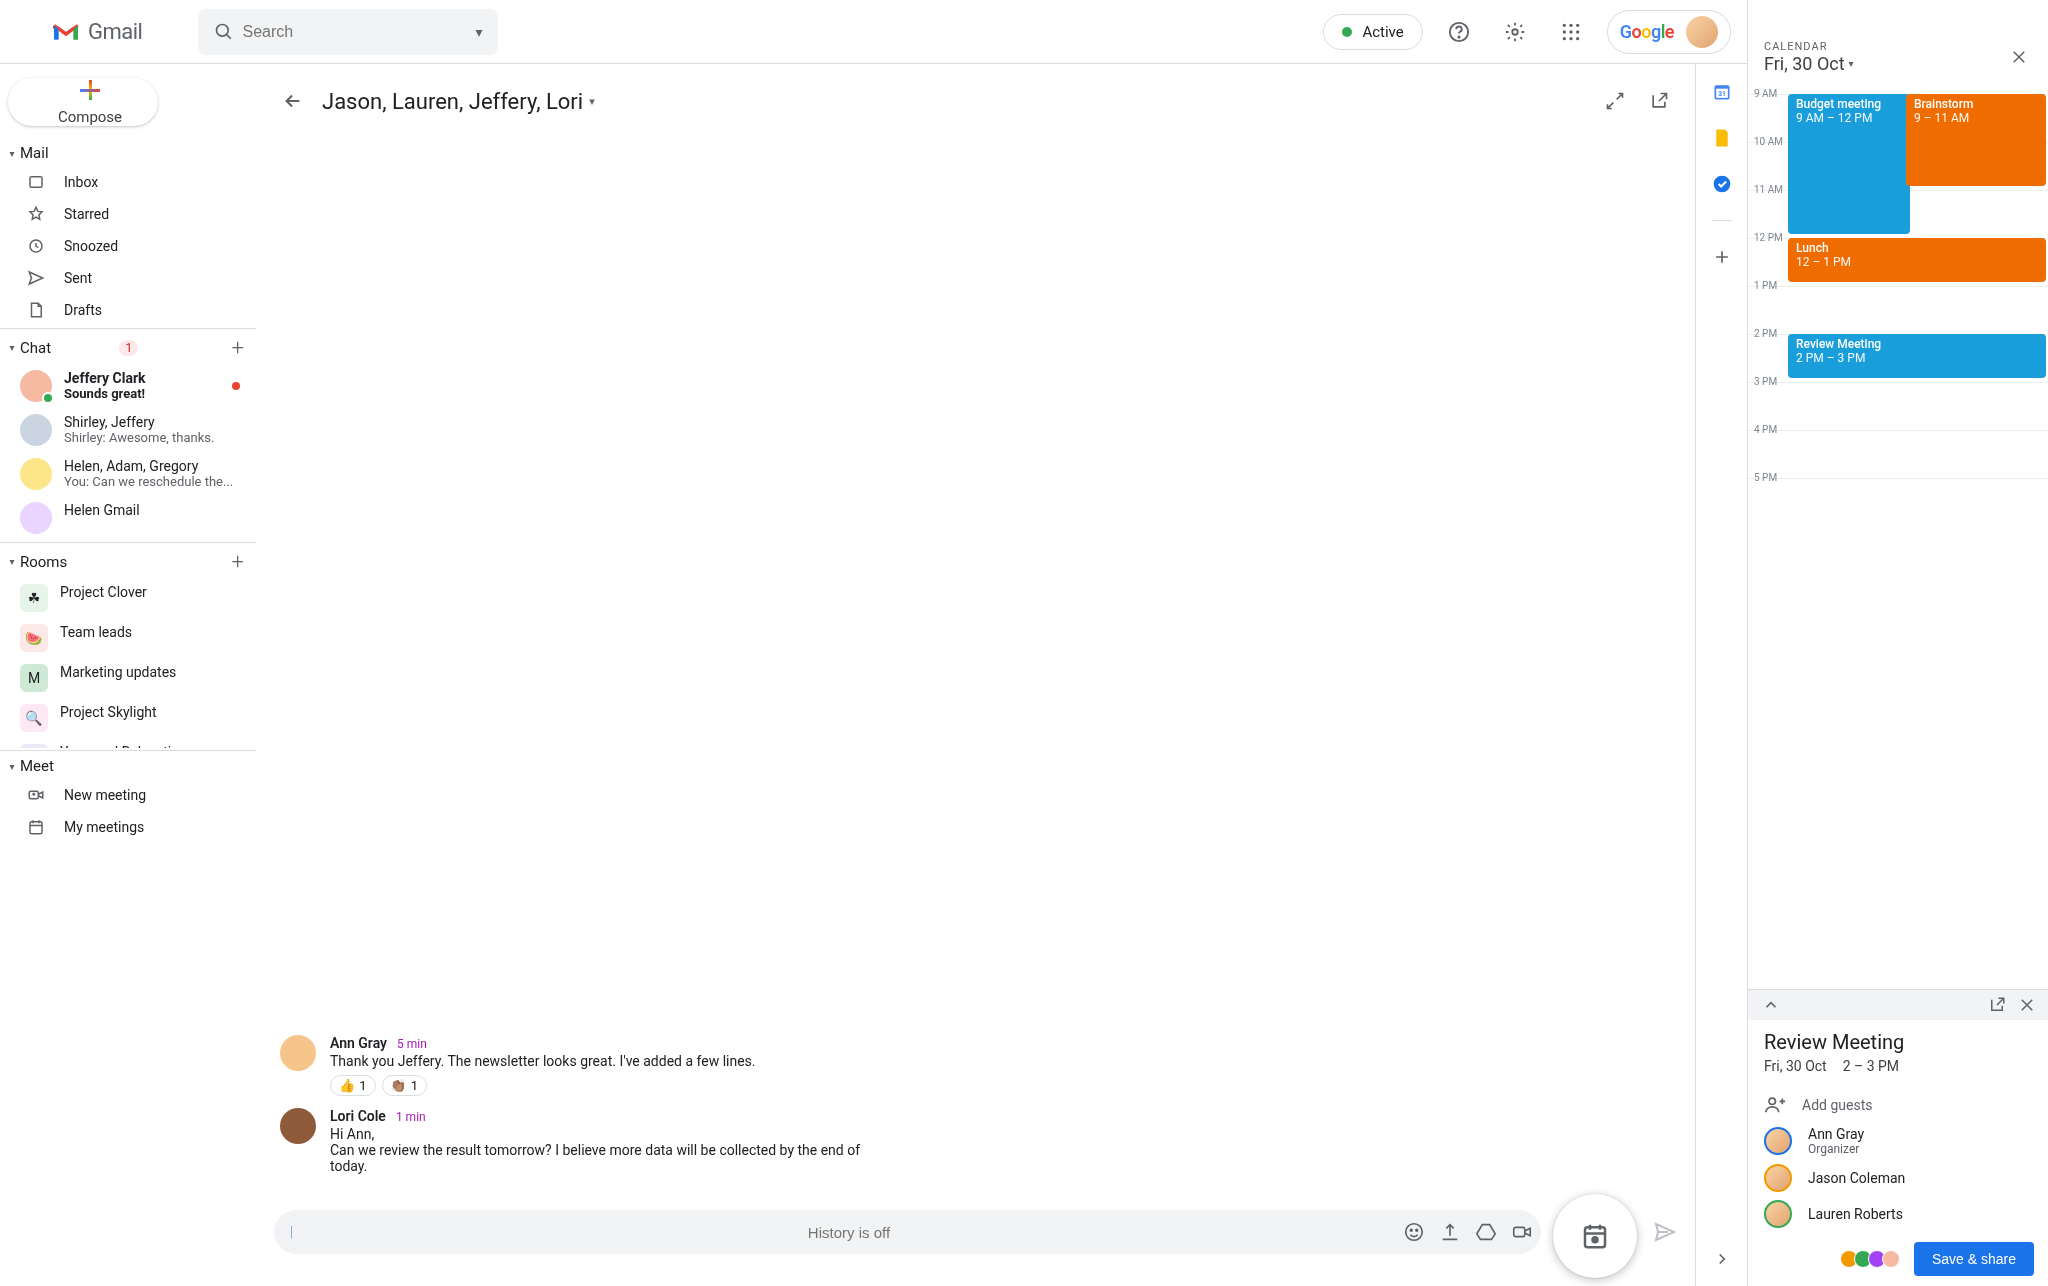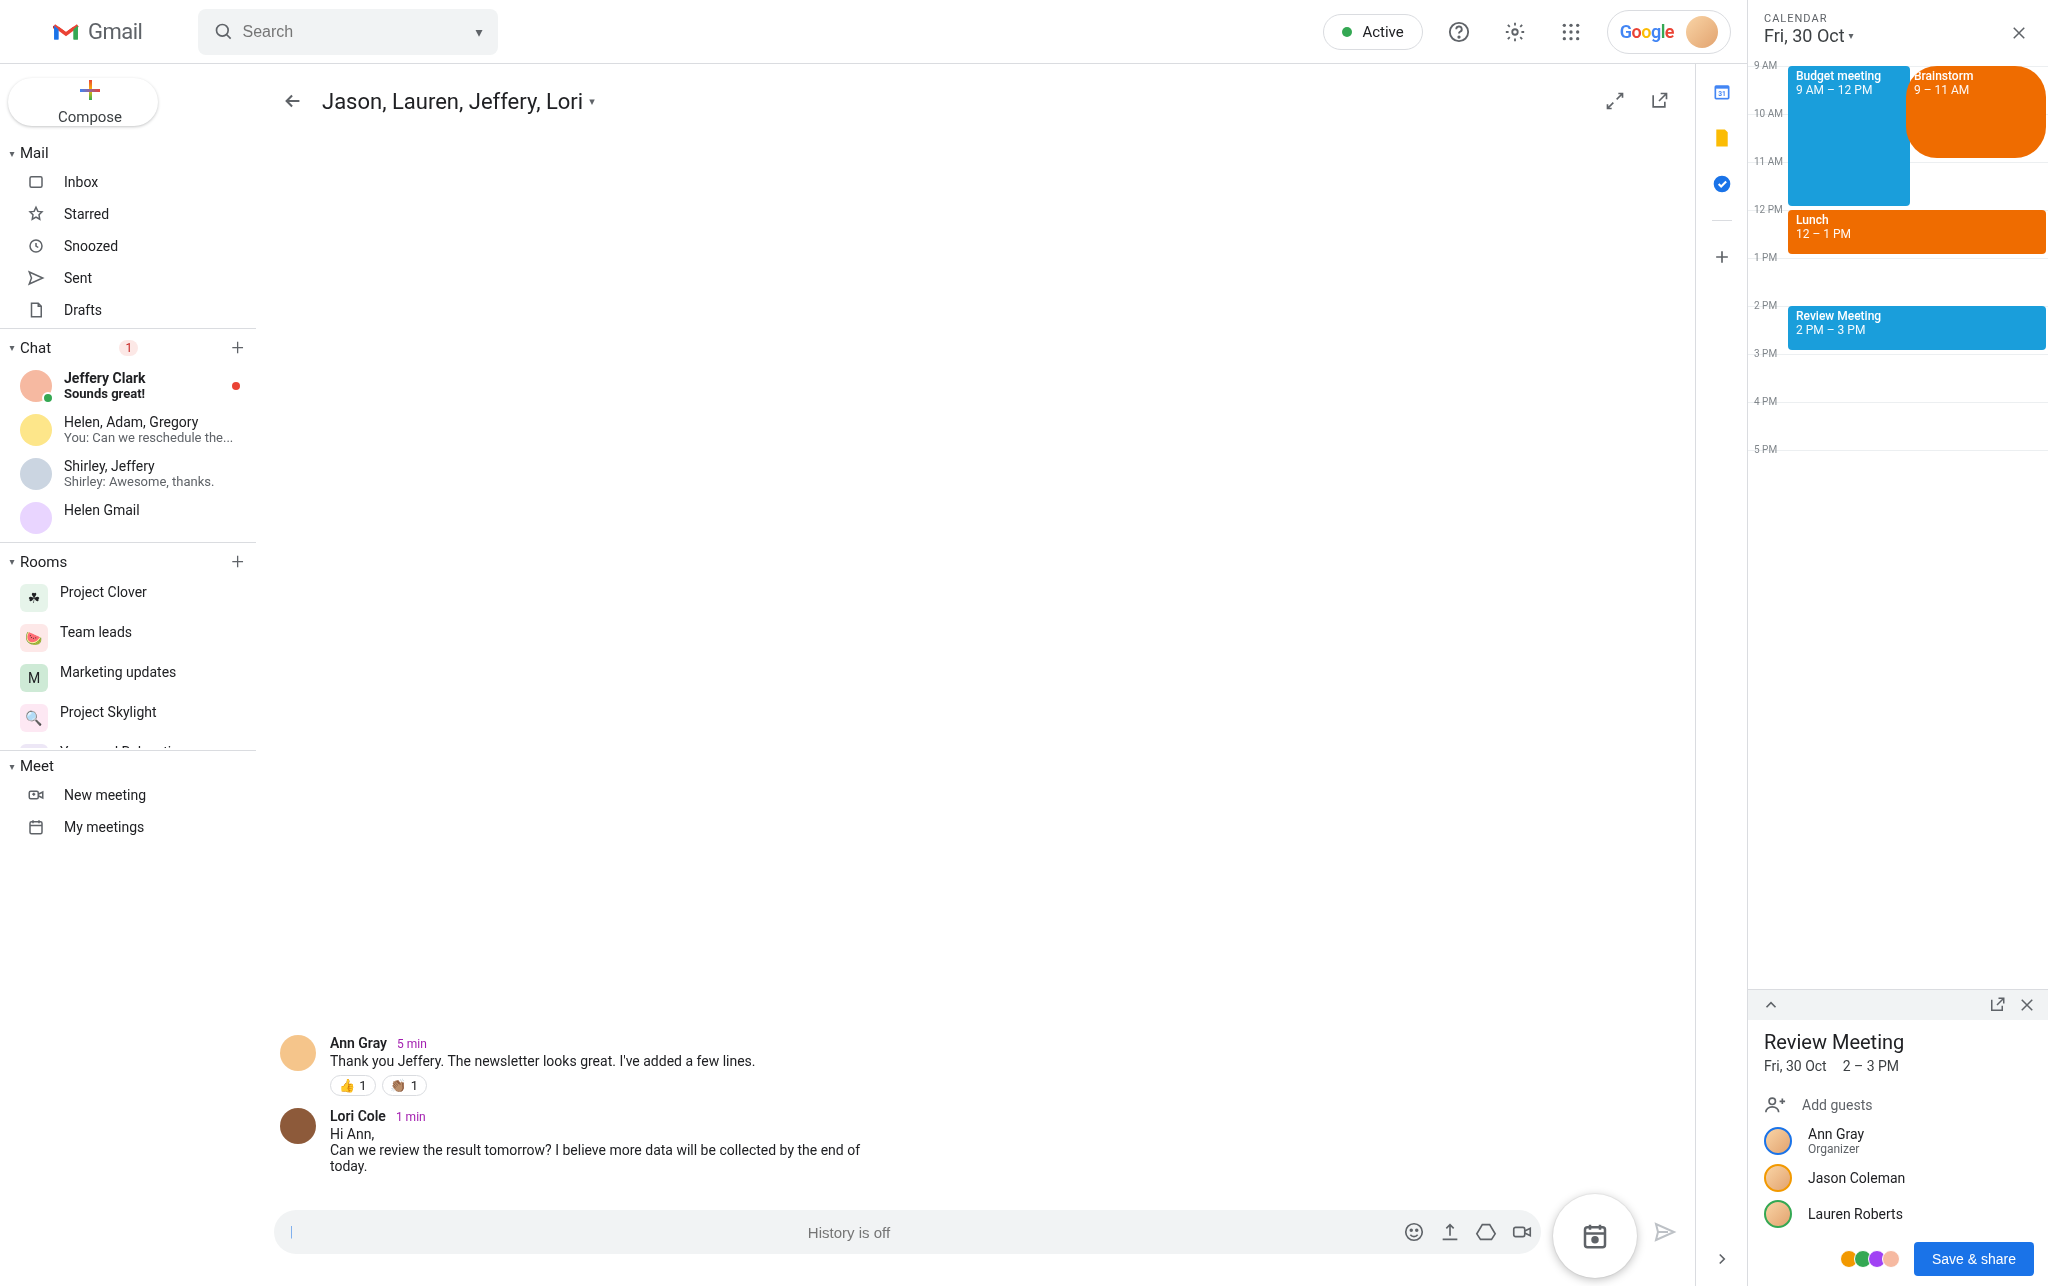--- a/index.html
+++ b/index.html
@@ -93,21 +93,21 @@
 .send-icon { color:#bdc1c6; margin-left:8px; }
 
 
 .app-rail { width: 52px; border-left: 1px solid #dadce0; display:flex; flex-direction:column; align-items:center; padding-top: 18px; gap: 26px; position:relative; }
 .rail-item { width:20px; height:20px; display:flex; align-items:center; justify-content:center; cursor:pointer; }
 .rail-divider { width:20px; height:1px; background:#dadce0; }
 .rail-expand { position:absolute; bottom:18px; color:#5f6368; cursor:pointer; }
 
 
 .cal-panel { width: 300px; display:flex; flex-direction:column; }
-.cal-head { padding: 12px 16px 8px 16px; display:flex; align-items:flex-end; }
+.cal-head { padding: 12px 16px 8px 16px; display:flex; align-items:center;margin-top:28px; }
 .cal-head-text { flex:1; }
 .cal-label { font-size:11px; letter-spacing:1px; color:#5f6368; text-transform:uppercase; }
 .cal-date { font-size: 18px; color:#3c4043; display:flex; align-items:center; gap:4px; }
 .cal-date .caret { font-size:10px; color:#5f6368; }
 .cal-close { color:#5f6368; cursor:pointer; padding:4px; }
 .timeline { flex:1; position:relative; overflow:hidden; }
 .hour-row { position:absolute; left:0; right:0; border-top:1px solid #eceff1; }
 .hour-label { position:absolute; left:6px; top:-7px; font-size:10px; color:#80868b; }
 .event { position:absolute; border-radius:4px; padding: 3px 8px; color:#fff; font-size:12px; overflow:hidden; }
 .event .ev-title { font-weight:500; }
@@ -277,31 +277,31 @@
               <div class="chat-avatar" style="background:#f6b9a1">
                 <span class="presence"></span>
               </div>
               <div class="chat-text">
                 <div class="chat-name bold">Jeffery Clark</div>
                 <div class="chat-snippet bold">Sounds great!</div>
               </div>
               <span class="unread-dot"></span>
             </div>
             <div class="chat-item">
+              <div class="chat-avatar" style="background:#cbd5e1"></div>
+              <div class="chat-text">
+                <div class="chat-name ">Shirley, Jeffery</div>
+                <div class="chat-snippet ">Shirley: Awesome, thanks.</div>
+              </div>
+            </div>
+            <div class="chat-item">
               <div class="chat-avatar" style="background:#fde68a"></div>
               <div class="chat-text">
                 <div class="chat-name ">Helen, Adam, Gregory</div>
                 <div class="chat-snippet ">You: Can we reschedule the...</div>
-              </div>
-            </div>
-            <div class="chat-item">
-              <div class="chat-avatar" style="background:#cbd5e1"></div>
-              <div class="chat-text">
-                <div class="chat-name ">Shirley, Jeffery</div>
-                <div class="chat-snippet ">Shirley: Awesome, thanks.</div>
               </div>
             </div>
             <div class="chat-item">
               <div class="chat-avatar" style="background:#e9d5ff"></div>
               <div class="chat-text">
                 <div class="chat-name ">Helen Gmail</div>
               </div>
             </div>
           </div>
 
@@ -551,21 +551,21 @@
         <div class="hour-row" style="top: 348px;">
           <span class="hour-label">4 PM</span>
         </div>
         <div class="hour-row" style="top: 396px;">
           <span class="hour-label">5 PM</span>
         </div>
         <div class="event" style="background: rgb(26, 158, 219); top: 12px; height: 140px; left: 40px; right: 138px;">
           <div class="ev-title">Budget meeting</div>
           <div class="ev-time">9 AM – 12 PM</div>
         </div>
-        <div class="event" style="background: rgb(239, 108, 0); top: 12px; height: 92px; left: 158px; right: 2px; border-radius: 31px;">
+        <div class="event" style="background: rgb(239, 108, 0); top: 12px; height: 92px; left: 158px; right: 2px;">
           <div class="ev-title">Brainstorm</div>
           <div class="ev-time">9 – 11 AM</div>
         </div>
         <div class="event" style="background: rgb(239, 108, 0); top: 156px; height: 44px; left: 40px; right: 2px;">
           <div class="ev-title">Lunch</div>
           <div class="ev-time">12 – 1 PM</div>
         </div>
         <div class="event" style="background: rgb(26, 158, 219); top: 252px; height: 44px; left: 40px; right: 2px;">
           <div class="ev-title">Review Meeting</div>
           <div class="ev-time">2 PM – 3 PM</div>

